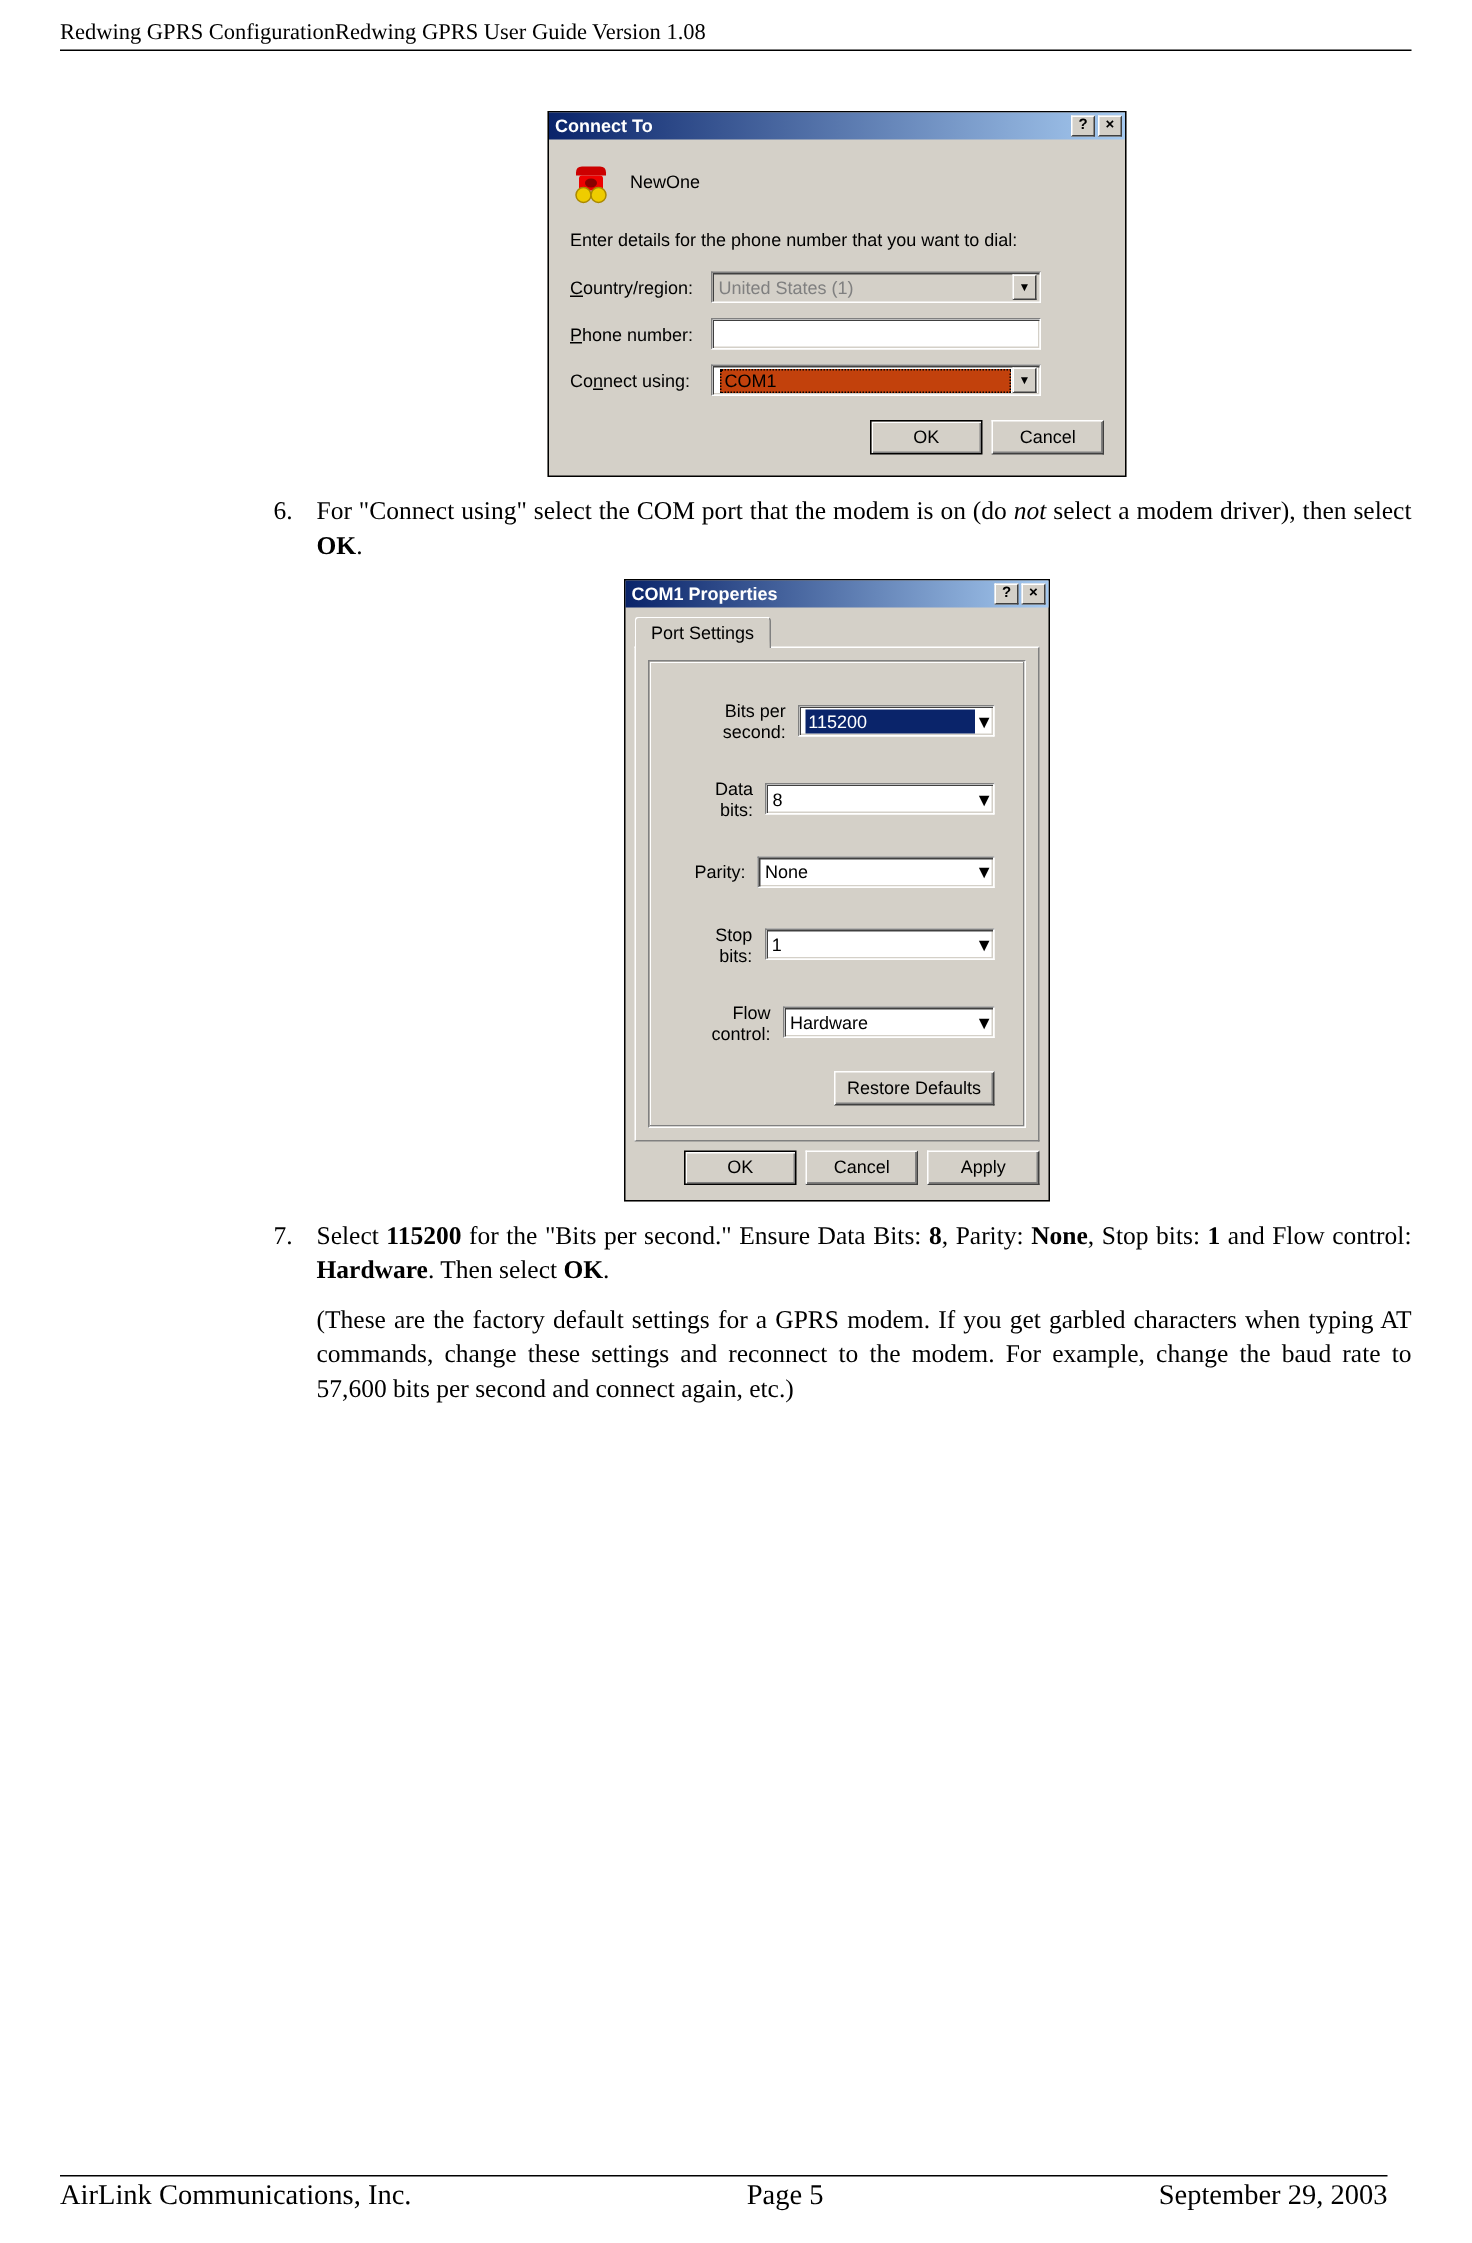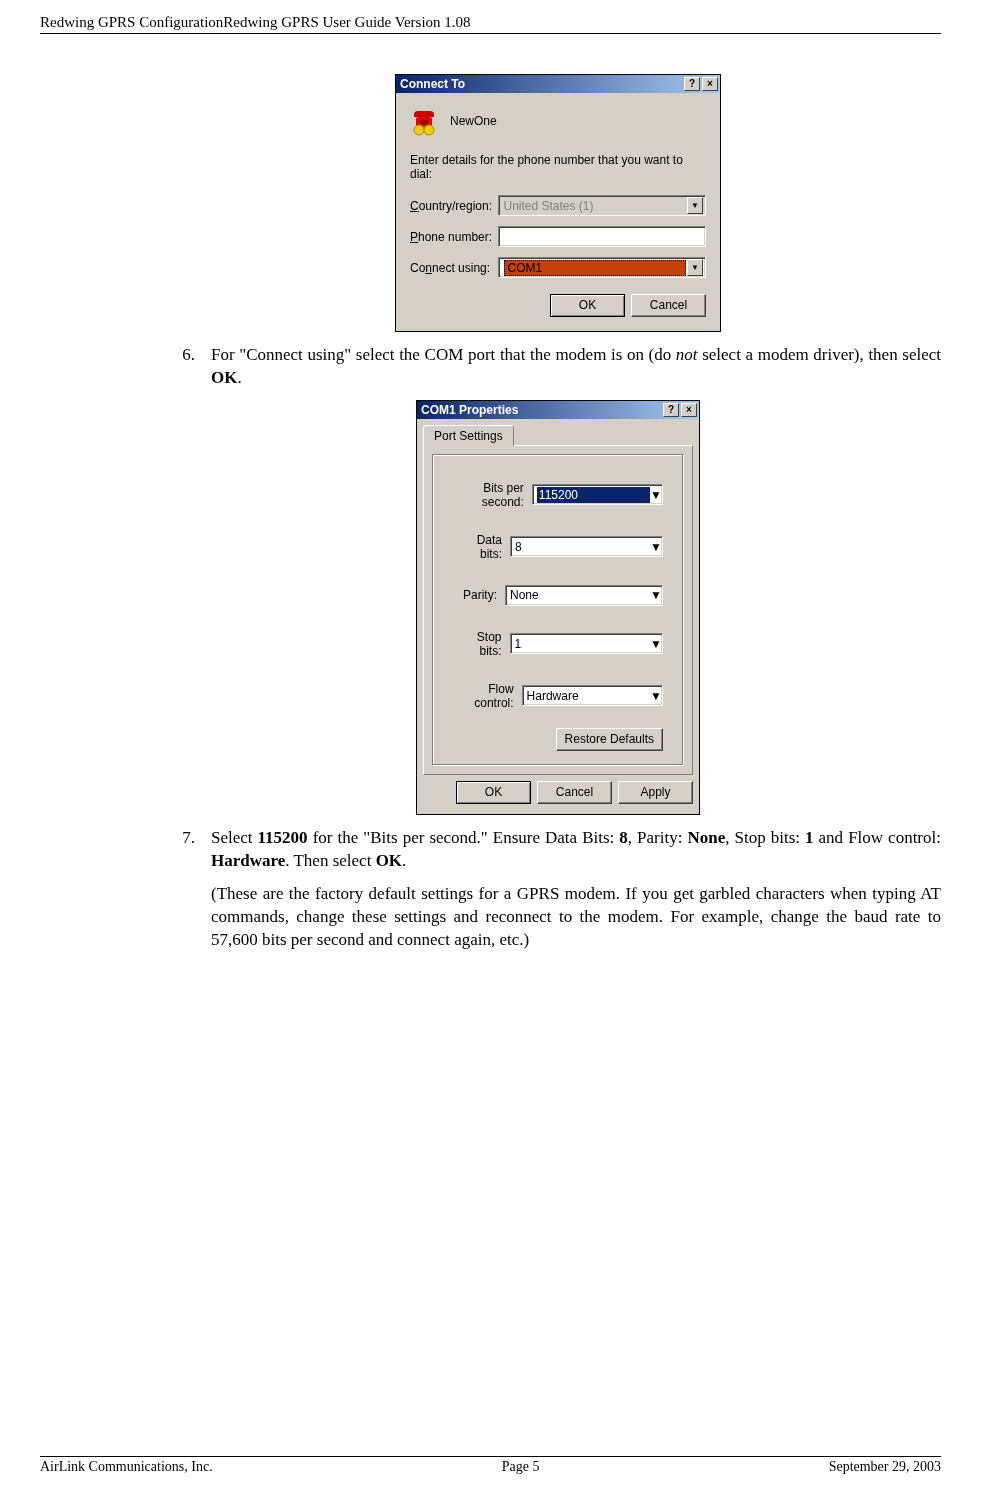--- a/index.html
+++ b/index.html
@@ -19,40 +19,40 @@
     display: flex;
     justify-content: flex-start;
     font-size: 15px;
     border-bottom: 1px solid #000;
     padding-bottom: 2px;
   }
   .footer-row {
     position: absolute;
     bottom: 20px;
     left: 40px;
-    right: 40px;
+    right: 56px;
     display: flex;
     justify-content: space-between;
-    font-size: 14px;
+    font-size: 19px;
     border-top: 1px solid #000;
     padding-top: 2px;
   }
   .content {
     padding-left: 135px;
     padding-top: 40px;
   }
   .dialog {
     margin: 0 auto;
     background: #d4d0c8;
     border: 1px solid #000;
     font-family: Tahoma, Arial, sans-serif;
     font-size: 12px;
     color: #000;
   }
-  .dialog1 { width: 326px; }
+  .dialog1 { width: 386px; }
   .dialog2 { width: 284px; }
   .titlebar {
     background: linear-gradient(to right, #0a246a, #a6caf0);
     color: #fff;
     display: flex;
     align-items: center;
     justify-content: space-between;
     padding: 2px 2px 2px 4px;
     font-weight: bold;
     font-size: 12px;

